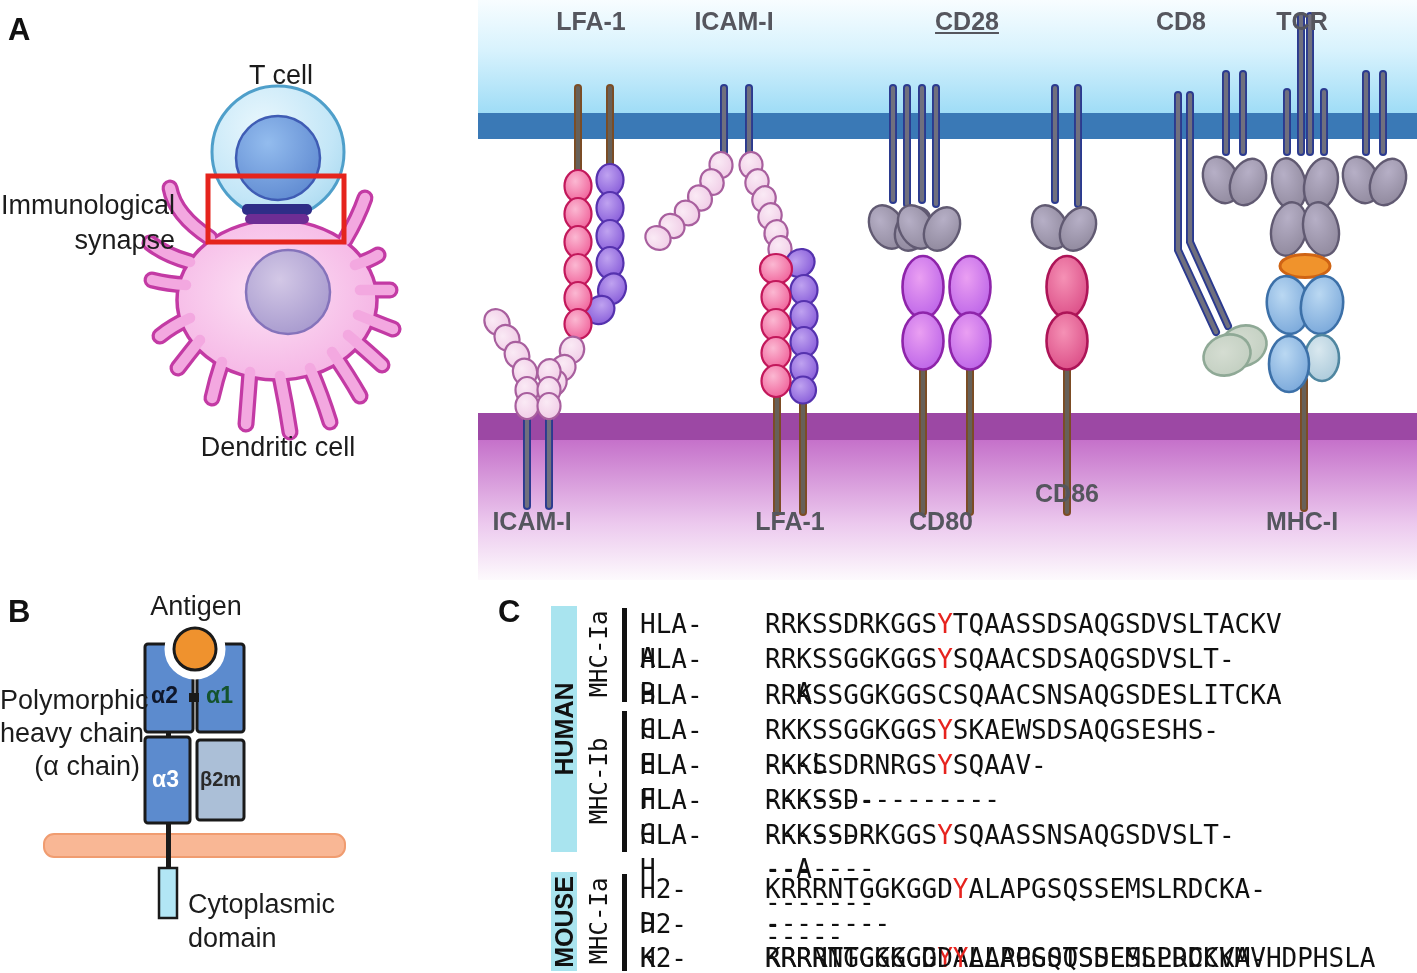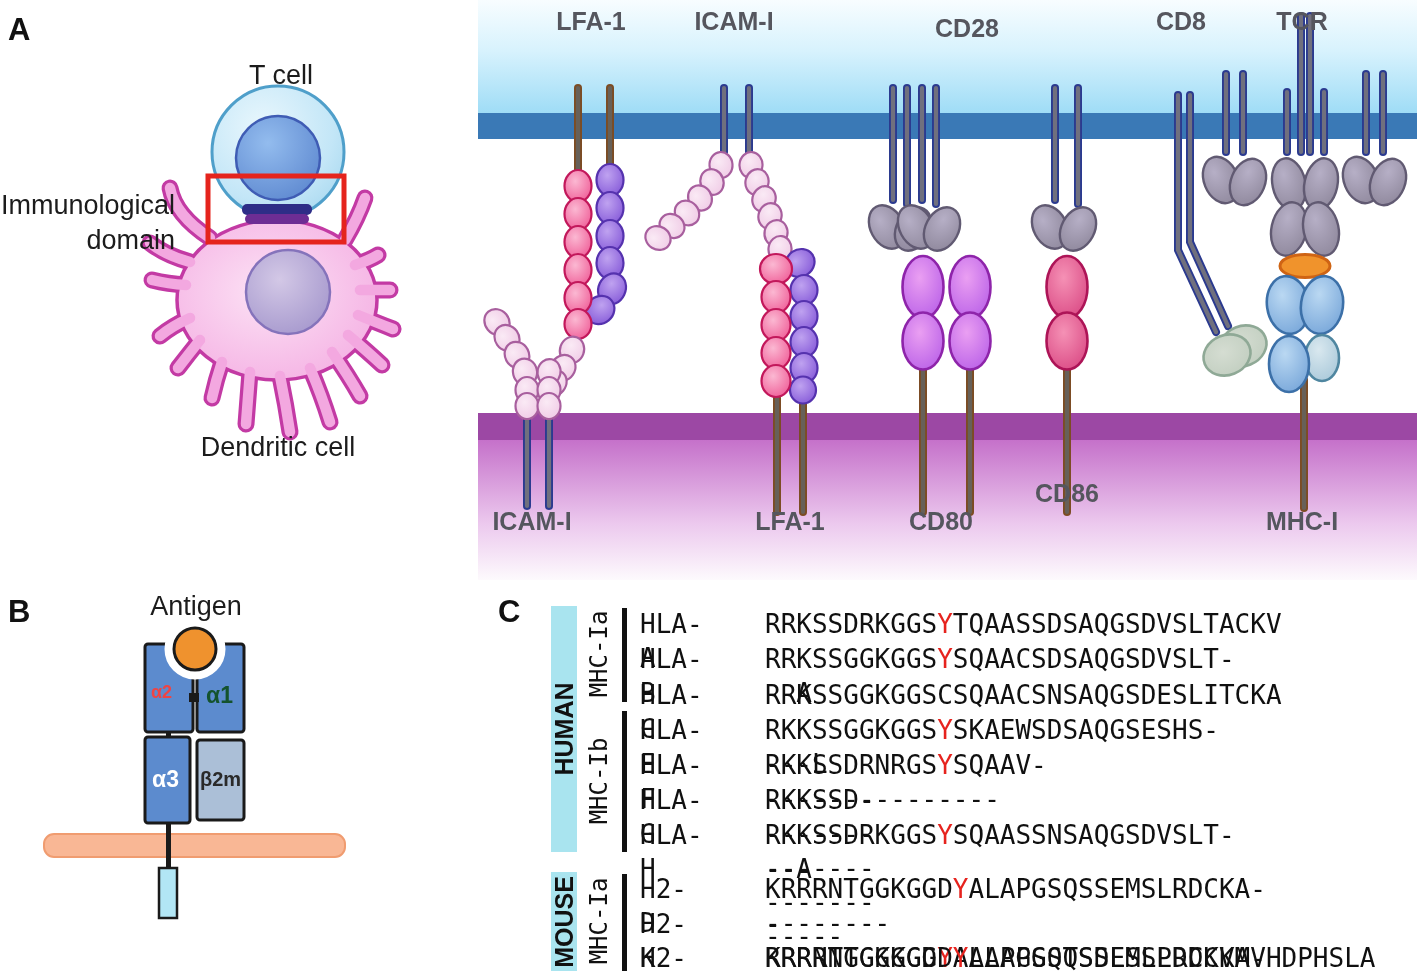--- a/index.html
+++ b/index.html
@@ -341,42 +341,51 @@
     <rect x="197" y="740" width="47" height="80" rx="3" fill="#abbfd7" stroke="#1a1a1a" stroke-width="3"></rect>
     <circle cx="195" cy="649" r="25" fill="none" stroke="#ffffff" stroke-width="11"></circle>
     <circle cx="195" cy="649" r="21" fill="#ef922e" stroke="#1a1a1a" stroke-width="3"></circle>
   </g>
 </svg>
 
 <div class="lbl panel-letter" style="left:8px;top:12px;">A</div>
 <div class="lbl cell-lbl center" style="left:281px;top:60px;">T cell</div>
 <div class="lbl cell-lbl right-block" style="left:0;top:188px;width:175px;line-height:35px;">
   <div>Immunological</div>
-  <div>domain</div>
+  <div>synapse</div>
 </div>
 <div class="lbl cell-lbl center" style="left:278px;top:432px;">Dendritic cell</div>
 
 <div class="lbl mol-lbl" style="left:591px;top:7px;">LFA-1</div>
 <div class="lbl mol-lbl" style="left:734px;top:7px;">ICAM-I</div>
-<div class="lbl mol-lbl" style="left:967px;top:14px;">CD28</div>
+<div class="lbl mol-lbl" style="left:967px;top:7px;text-decoration:underline;">CD28</div>
 <div class="lbl mol-lbl" style="left:1181px;top:7px;">CD8</div>
 <div class="lbl mol-lbl" style="left:1302px;top:7px;">TCR</div>
 
 <div class="lbl mol-lbl" style="left:532px;top:507px;">ICAM-I</div>
 <div class="lbl mol-lbl" style="left:790px;top:507px;">LFA-1</div>
 <div class="lbl mol-lbl" style="left:941px;top:507px;">CD80</div>
 <div class="lbl mol-lbl" style="left:1067px;top:479px;">CD86</div>
 <div class="lbl mol-lbl" style="left:1302px;top:507px;">MHC-I</div>
 
 <div class="lbl panel-letter" style="left:8px;top:594px;">B</div>
 <div class="lbl cell-lbl center" style="left:196px;top:591px;">Antigen</div>
-<div class="lbl" style="left:151px;top:682px;font-size:18px;font-weight:bold;color:#ef4444;">α2</div>
+<div class="lbl" style="left:151px;top:682px;font-size:23px;font-weight:bold;color:#0f172a;">α2</div>
 <div class="lbl" style="left:206px;top:682px;font-size:23px;font-weight:bold;color:#14532d;">α1</div>
 <div class="lbl" style="left:152px;top:766px;font-size:23px;font-weight:bold;color:#fff;">α3</div>
 <div class="lbl" style="left:200px;top:768px;font-size:20px;font-weight:bold;color:#2a2a2a;">β2m</div>
+<div class="lbl right-block" style="left:0;top:684px;width:140px;font-size:27px;line-height:33px;">
+  <div>Polymorphic</div>
+  <div>heavy chain</div>
+  <div>(α chain)</div>
+</div>
+<div class="lbl" style="left:188px;top:887px;font-size:27px;line-height:34px;">
+  <div>Cytoplasmic</div>
+  <div>domain</div>
+</div>
 
 <div class="lbl panel-letter" style="left:498px;top:594px;">C</div>
 
 <div class="species-bar" style="top:606px;height:246px;">
   <span class="rot-span">HUMAN</span>
 </div>
 <div class="class-rot" style="left:599px;top:654px;">
   <span>MHC-Ia</span>
 </div>
 <div class="bracket" style="top:608px;height:94px;"></div>

